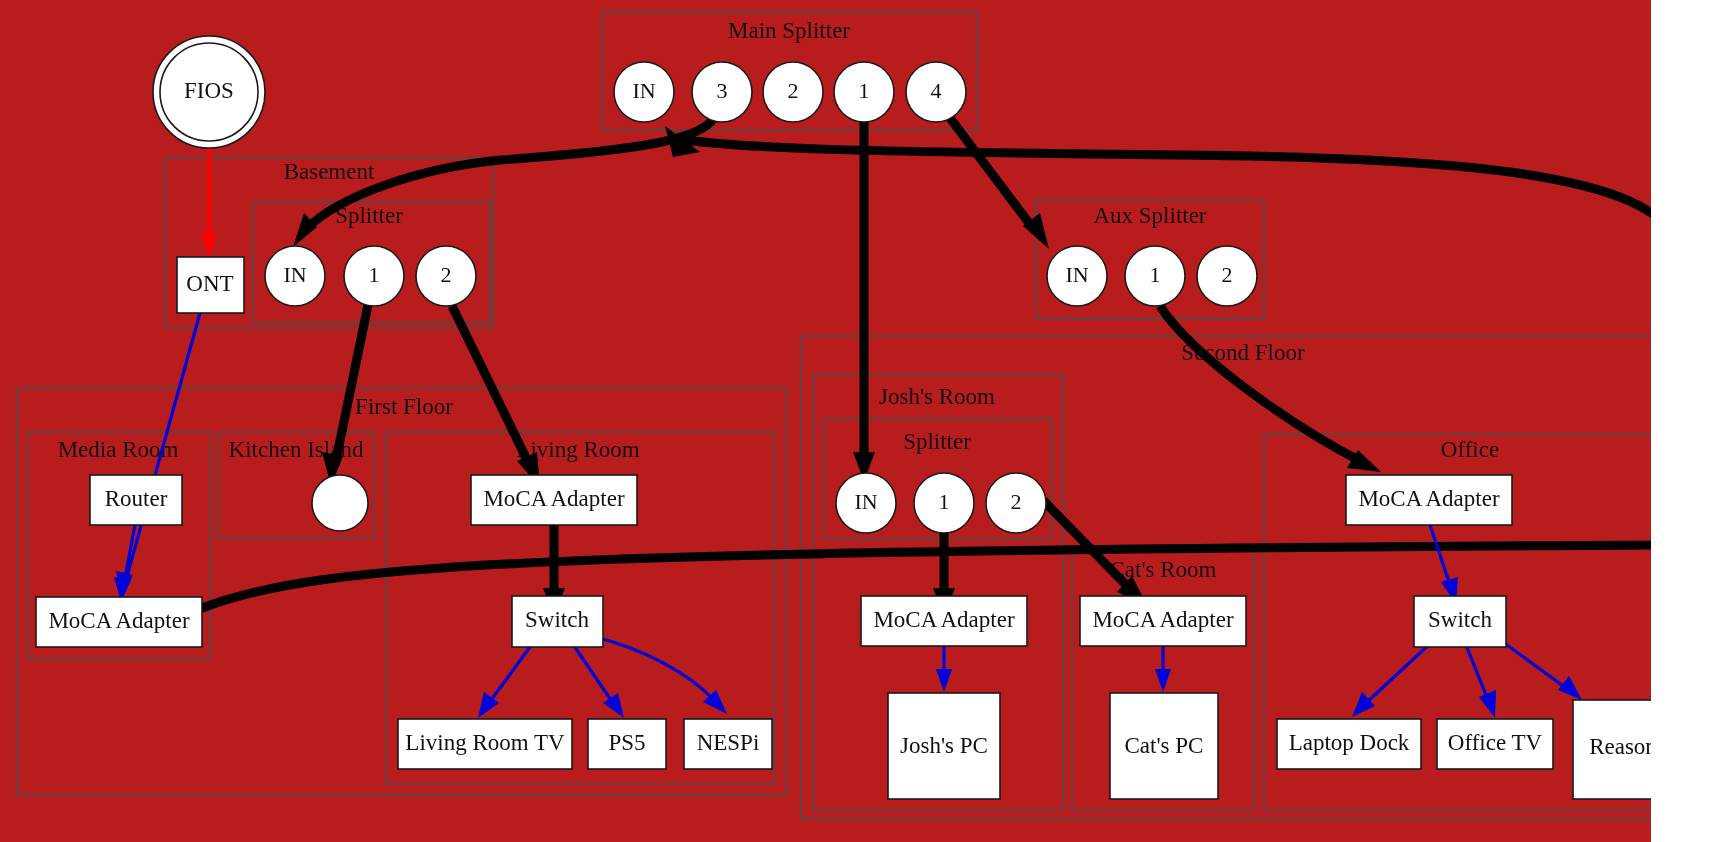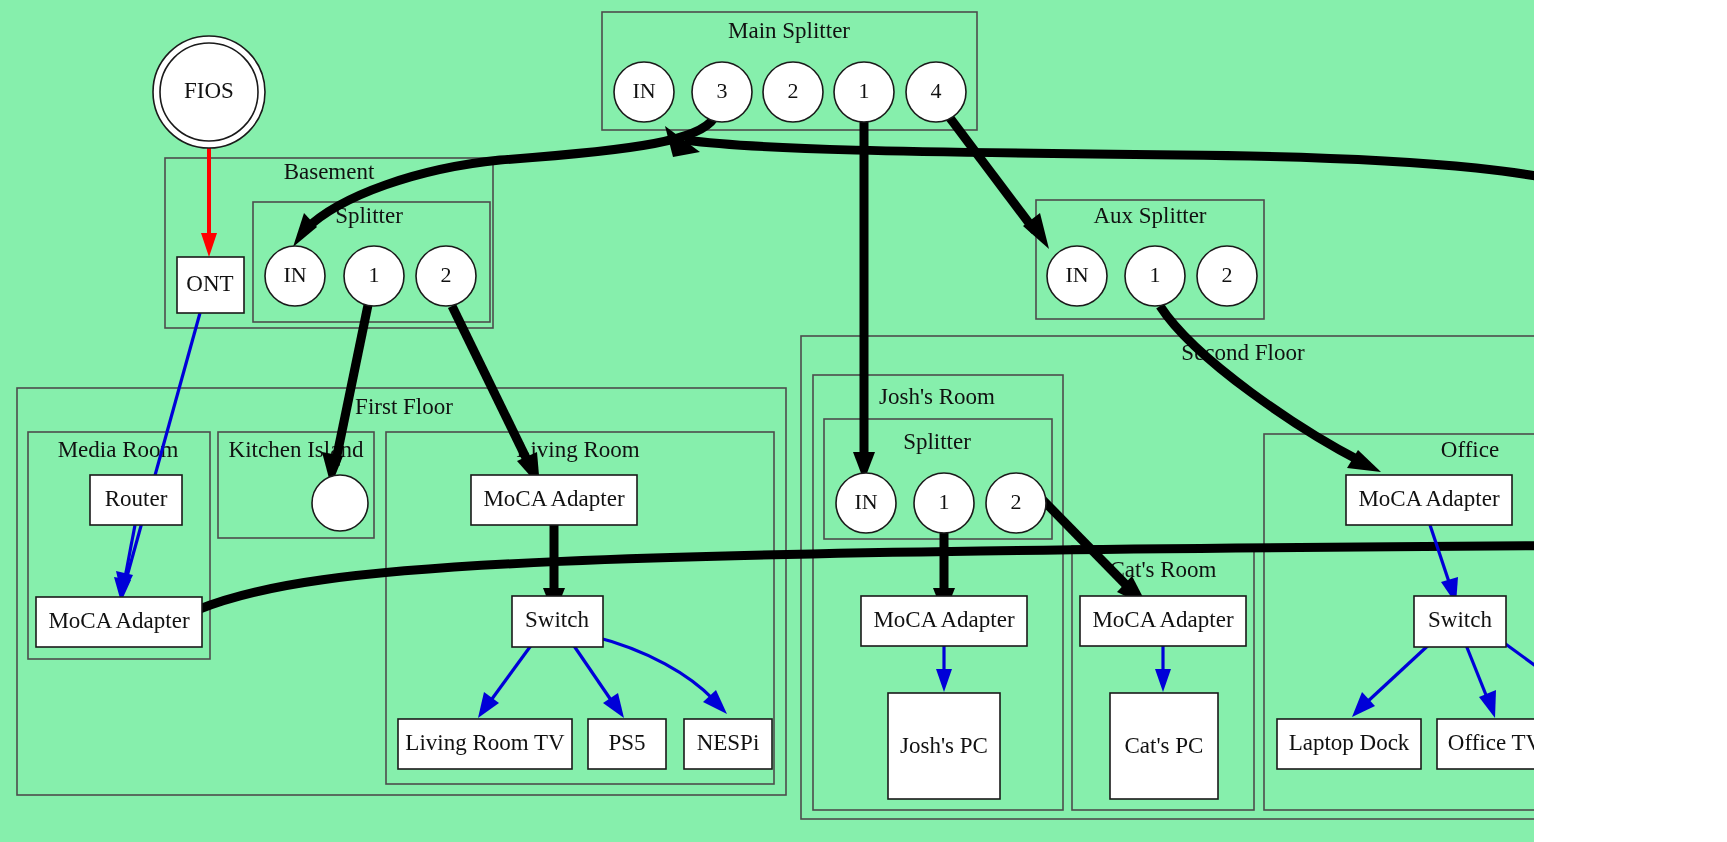--- a/index.html
+++ b/index.html
@@ -1,17 +1,17 @@
 <!DOCTYPE html>
 <html><head>
 <meta charset="utf-8">
 <style>
   html,body{margin:0;padding:0;background:#ffffff;}
   body{font-family:"Liberation Serif","DejaVu Serif",serif;}
-  #stage{position:relative;width:1534px;height:842px;background:#86efac;overflow:hidden;}
+  #stage{position:relative;width:1651px;height:842px;background:#b91c1c;overflow:hidden;}
   svg#diagram{position:absolute;left:0;top:0;width:1727px;height:842px;}
   .cluster{fill:none;stroke:#4d4d4d;stroke-width:1.6;}
   .nodebox{fill:#ffffff;stroke:#1a1a1a;stroke-width:1.6;}
   .nodecirc{fill:#ffffff;stroke:#1a1a1a;stroke-width:1.6;}
   .lbl{font-family:"Liberation Serif","DejaVu Serif",serif;fill:#111111;text-anchor:middle;dominant-baseline:middle;}
   .clusterlbl{font-size:23px;}
   .nodelbl{font-size:23px;}
   .portlbl{font-size:22px;}
   .e-coax{fill:none;stroke:#000000;stroke-width:9;}
   .e-coax-head{fill:#000000;stroke:none;}

